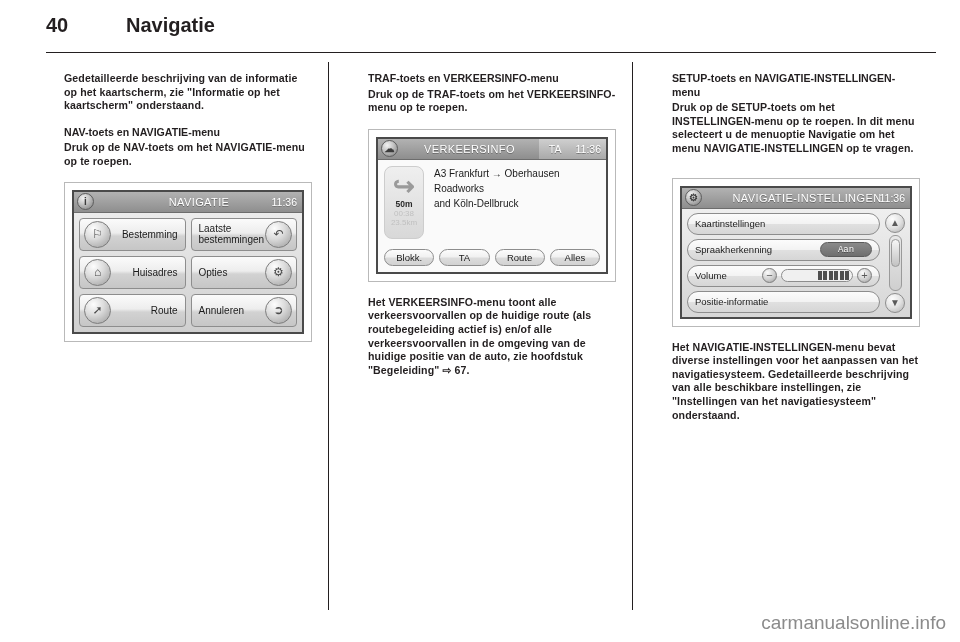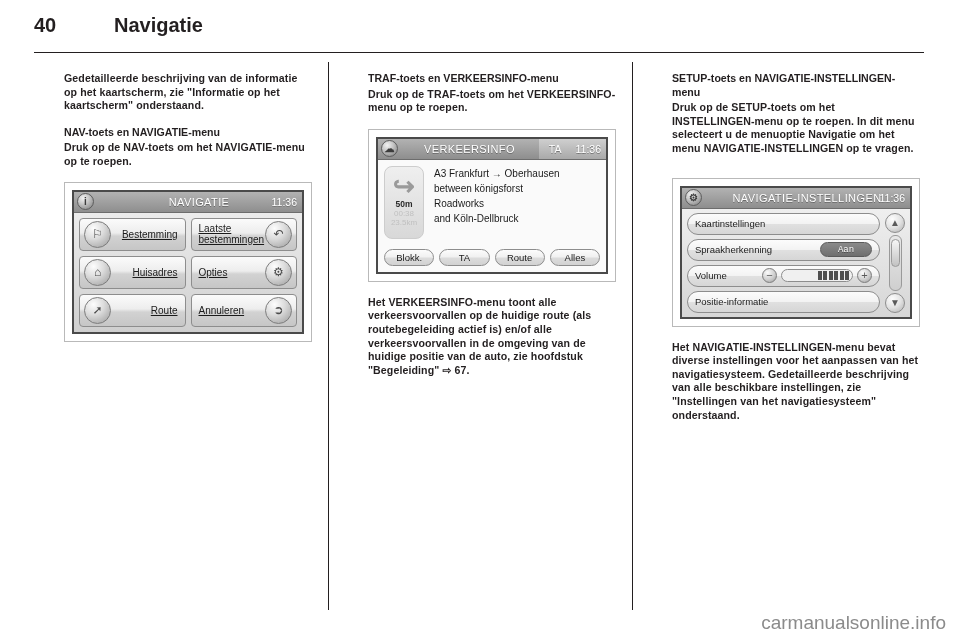--- a/index.html
+++ b/index.html
@@ -8,21 +8,21 @@
     width: 960px; height: 642px;
     background: #ffffff;
     font-family: "Liberation Sans", sans-serif;
     color: #231f20;
     overflow: hidden;
     position: relative;
   }
 
   
   .page-header {
-    position:absolute; left:0; top:0; width:940px; height:56px;
+    position:absolute; left:12px; top:0; width:940px; height:56px;
   }
   .page-num {
     position:absolute; left:34px; top:14px;
     font-size:20px; font-weight:bold; letter-spacing:0px;
     color:#231f20;
   }
   .page-title {
     position:absolute; left:114px; top:14px;
     font-size:20px; font-weight:bold;
     color:#231f20;
@@ -132,21 +132,20 @@
     border-radius:4px;
     display:flex; align-items:center;
     position:relative;
     padding:0 4px;
   }
   .nav-btn .lbl {
     flex:1 1 auto;
     font-size:10px;
     color:#1b1b1b;
     line-height:11px;
-    text-decoration:underline;
   }
   .nav-btn.l .lbl { text-align:right; padding-right:3px; }
   .nav-btn.r .lbl { text-align:left; padding-left:3px; }
   .rnd-icon {
     width:27px; height:27px; border-radius:50%; flex:0 0 auto;
     background: radial-gradient(circle at 34% 26%, #fdfdfd 0%, #dcdcdc 42%, #9a9a9a 100%);
     border:1px solid #7d7d7d;
     display:flex; align-items:center; justify-content:center;
     font-size:12px; color:#4a4a4a;
   }
@@ -338,21 +337,20 @@
       </div>
       <div class="tr-body">
         <div class="tr-left">
           <span class="turn-arrow">↪</span>
           <span class="dist">50m</span>
           <span class="eta">00:38</span>
           <span class="km">23.5km</span>
         </div>
         <div class="tr-right">
           <div class="line">A3 Frankfurt → Oberhausen</div>
-          <div class="line">between königsforst</div>
           <div class="line">Roadworks</div>
           <div class="line">and Köln-Dellbruck</div>
         </div>
       </div>
       <div class="tr-btns">
         <div class="pill">Blokk.</div>
         <div class="pill">TA</div>
         <div class="pill">Route</div>
         <div class="pill">Alles</div>
       </div>

